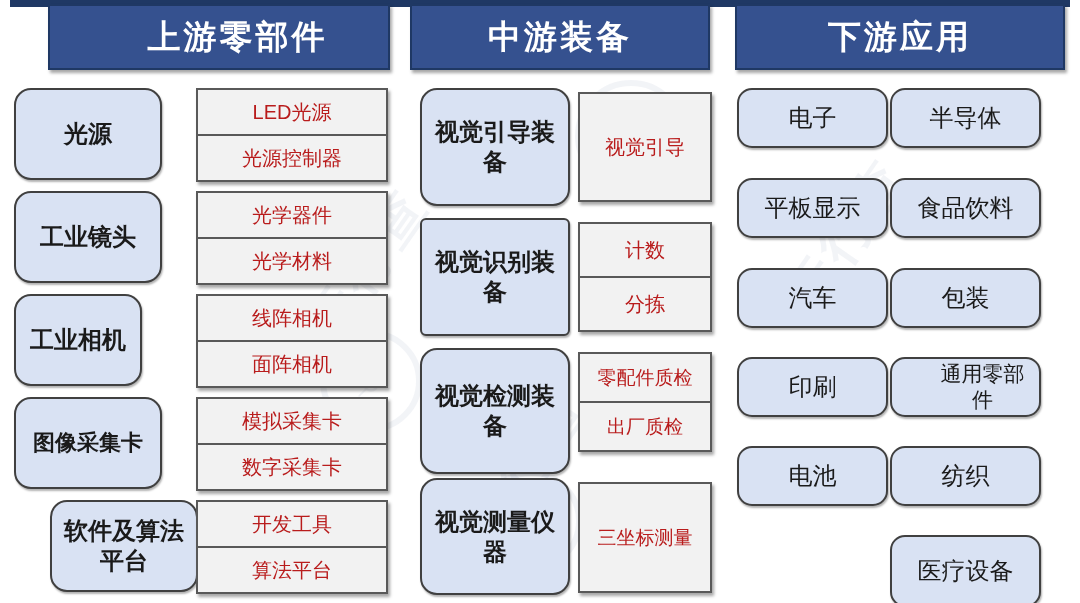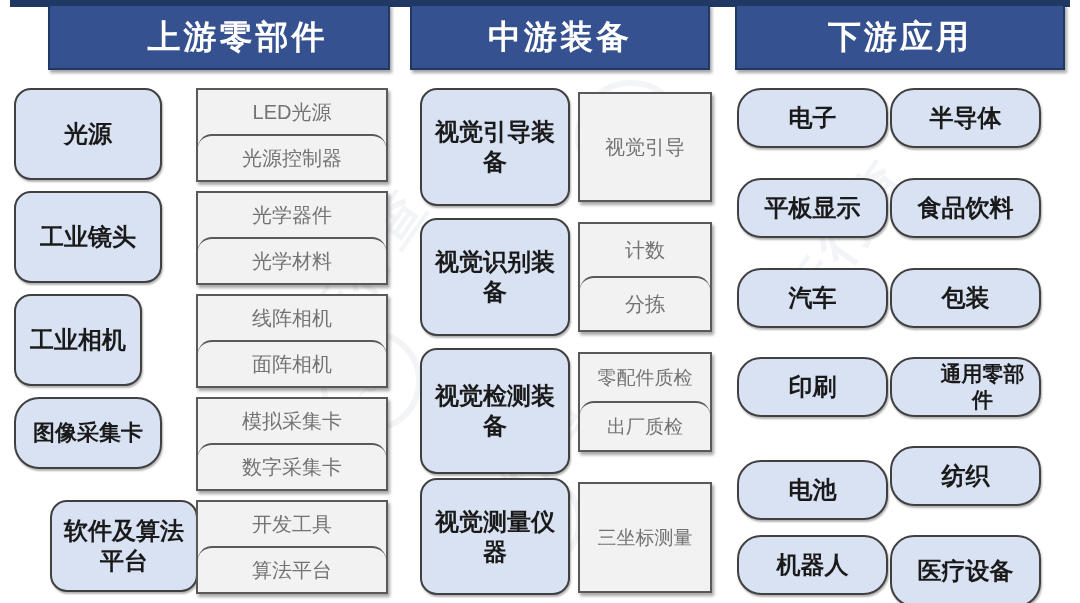--- a/index.html
+++ b/index.html
@@ -20,31 +20,31 @@
     z-index:2;
   }
   .bluebox{
     position:absolute;box-sizing:border-box;
     background:#d9e2f3;border:2px solid #404040;border-radius:17px;
     box-shadow:1px 2px 2px rgba(0,0,0,0.3);
     display:flex;align-items:center;justify-content:center;text-align:center;
     font-weight:bold;font-size:24px;line-height:1.25;padding:2px 6px;
     z-index:2;
   }
-  .bluebox.small-r{border-radius:24px;font-weight:bold;}
+  .bluebox.small-r{border-radius:15px;font-weight:normal;}
   .stack{
     position:absolute;box-sizing:border-box;
     background:#f2f2f2;border:2px solid #595959;
     box-shadow:2px 3px 3px rgba(0,0,0,0.35);
     display:flex;flex-direction:column;
     z-index:2;
   }
   .cell{
     flex:1;display:flex;align-items:center;justify-content:center;text-align:center;
-    font-size:20px;color:#737373;white-space:nowrap;border-radius:14px;
+    font-size:20px;color:#b91c1c;white-space:nowrap;
   }
   .cell + .cell{border-top:2px solid #595959;}
   .cell.tight{font-size:19px;}
   .wm{
     position:absolute;z-index:1;color:#8a97b5;opacity:0.10;
     display:flex;align-items:center;justify-content:center;
     pointer-events:none;user-select:none;
   }
   .wm-ring{
     border:6px solid #8a97b5;border-radius:50%;
@@ -96,38 +96,38 @@
     <div class="cell">光学器件</div>
     <div class="cell">光学材料</div>
   </div>
 
   <div class="bluebox" style="left:14px;top:294px;width:128px;height:92px;">工业相机</div>
   <div class="stack" style="left:196px;top:294px;width:192px;height:94px;">
     <div class="cell">线阵相机</div>
     <div class="cell">面阵相机</div>
   </div>
 
-  <div class="bluebox" style="left:14px;top:397px;width:148px;height:72px;font-size:22px;border-radius:25px;">图像采集卡</div>
+  <div class="bluebox" style="left:14px;top:397px;width:148px;height:92px;font-size:22px;">图像采集卡</div>
   <div class="stack" style="left:196px;top:397px;width:192px;height:94px;">
     <div class="cell">模拟采集卡</div>
     <div class="cell">数字采集卡</div>
   </div>
 
   <div class="bluebox" style="left:14px;top:500px;width:148px;height:92px;margin-left:36px;">软件及算法平台</div>
   <div class="stack" style="left:196px;top:500px;width:192px;height:94px;">
     <div class="cell">开发工具</div>
     <div class="cell">算法平台</div>
   </div>
 
   <div class="bluebox" style="left:420px;top:88px;width:150px;height:118px;text-align:center;">视觉引导装备</div>
   <div class="stack" style="left:578px;top:92px;width:134px;height:110px;">
     <div class="cell">视觉引导</div>
   </div>
 
-  <div class="bluebox" style="left:420px;top:218px;width:150px;height:118px;">视觉识别装备</div>
+  <div class="bluebox" style="left:420px;top:218px;width:150px;height:118px;border-radius:6px;">视觉识别装备</div>
   <div class="stack" style="left:578px;top:222px;width:134px;height:110px;">
     <div class="cell">计数</div>
     <div class="cell">分拣</div>
   </div>
 
   <div class="bluebox" style="left:420px;top:348px;width:150px;height:126px;">视觉检测装备</div>
   <div class="stack" style="left:578px;top:352px;width:134px;height:100px;">
     <div class="cell tight">零配件质检</div>
     <div class="cell tight">出厂质检</div>
   </div>
@@ -142,19 +142,18 @@
 
   <div class="bluebox small-r" style="left:737px;top:178px;width:151px;height:60px;">平板显示</div>
   <div class="bluebox small-r" style="left:737px;top:268px;width:151px;height:60px;">汽车</div>
 
   <div class="bluebox small-r" style="left:890px;top:178px;width:151px;height:60px;">食品饮料</div>
   <div class="bluebox small-r" style="left:890px;top:268px;width:151px;height:60px;">包装</div>
 
   <div class="bluebox small-r" style="left:737px;top:357px;width:151px;height:60px;">印刷</div>
   <div class="bluebox small-r" style="left:890px;top:357px;width:151px;height:60px;font-size:21px;padding-left:40px;">通用零部件</div>
 
-  <div class="bluebox small-r" style="left:737px;top:446px;width:151px;height:60px;margin-top:14px;">电池</div>
+  <div class="bluebox small-r" style="left:737px;top:446px;width:151px;height:60px;">电池</div>
   <div class="bluebox small-r" style="left:890px;top:446px;width:151px;height:60px;">纺织</div>
 
-  <div class="bluebox small-r" style="left:737px;top:535px;width:151px;height:60px;">机器人</div>
   <div class="bluebox small-r" style="left:890px;top:535px;width:151px;height:72px;">医疗设备</div>
 
 </div>
 
 </body></html>

